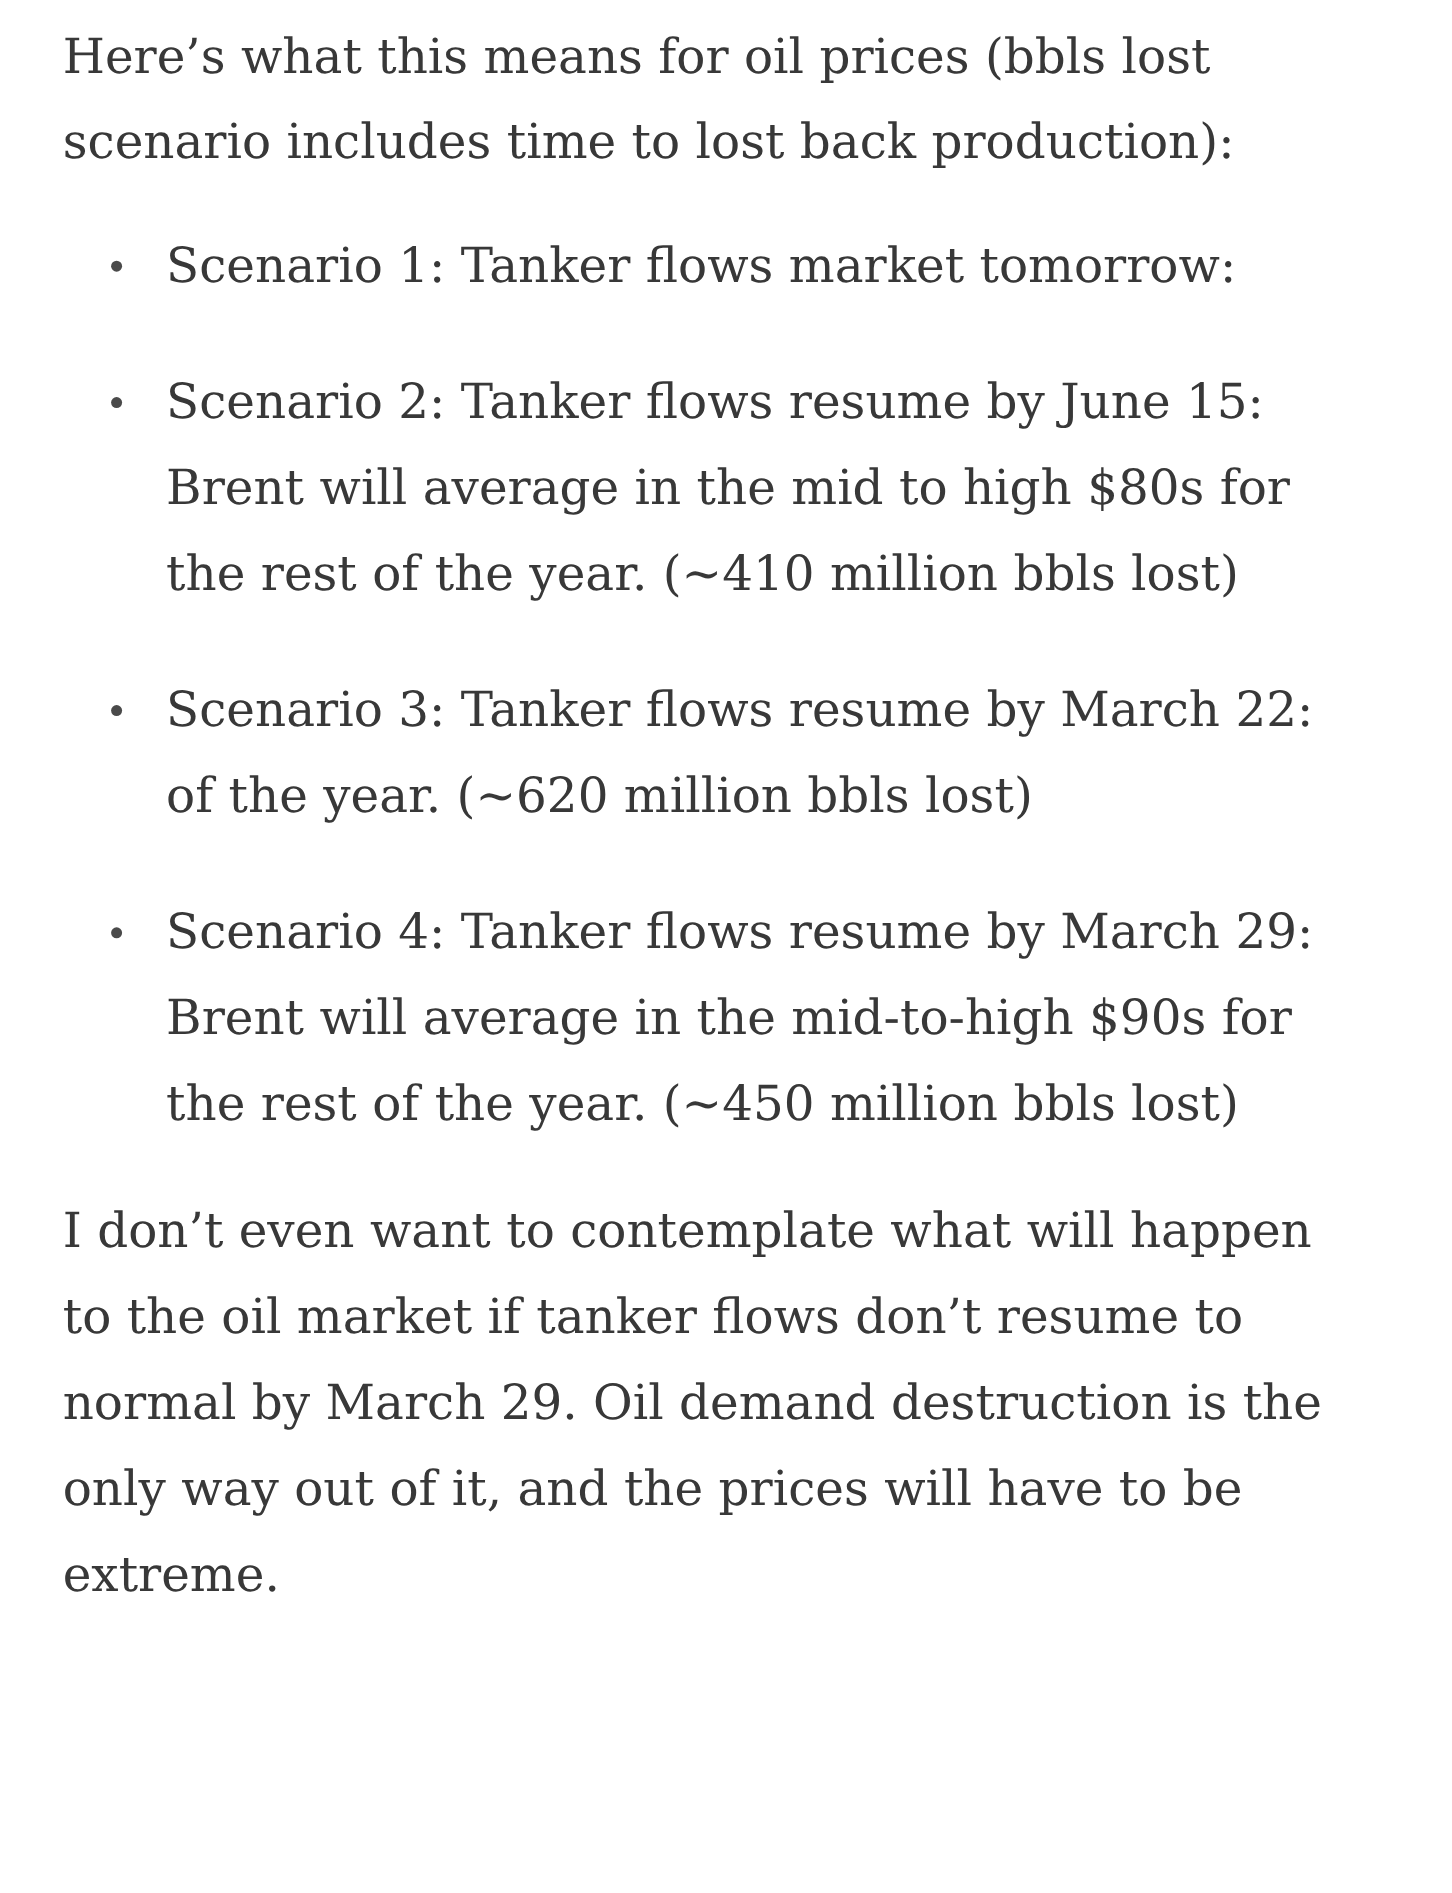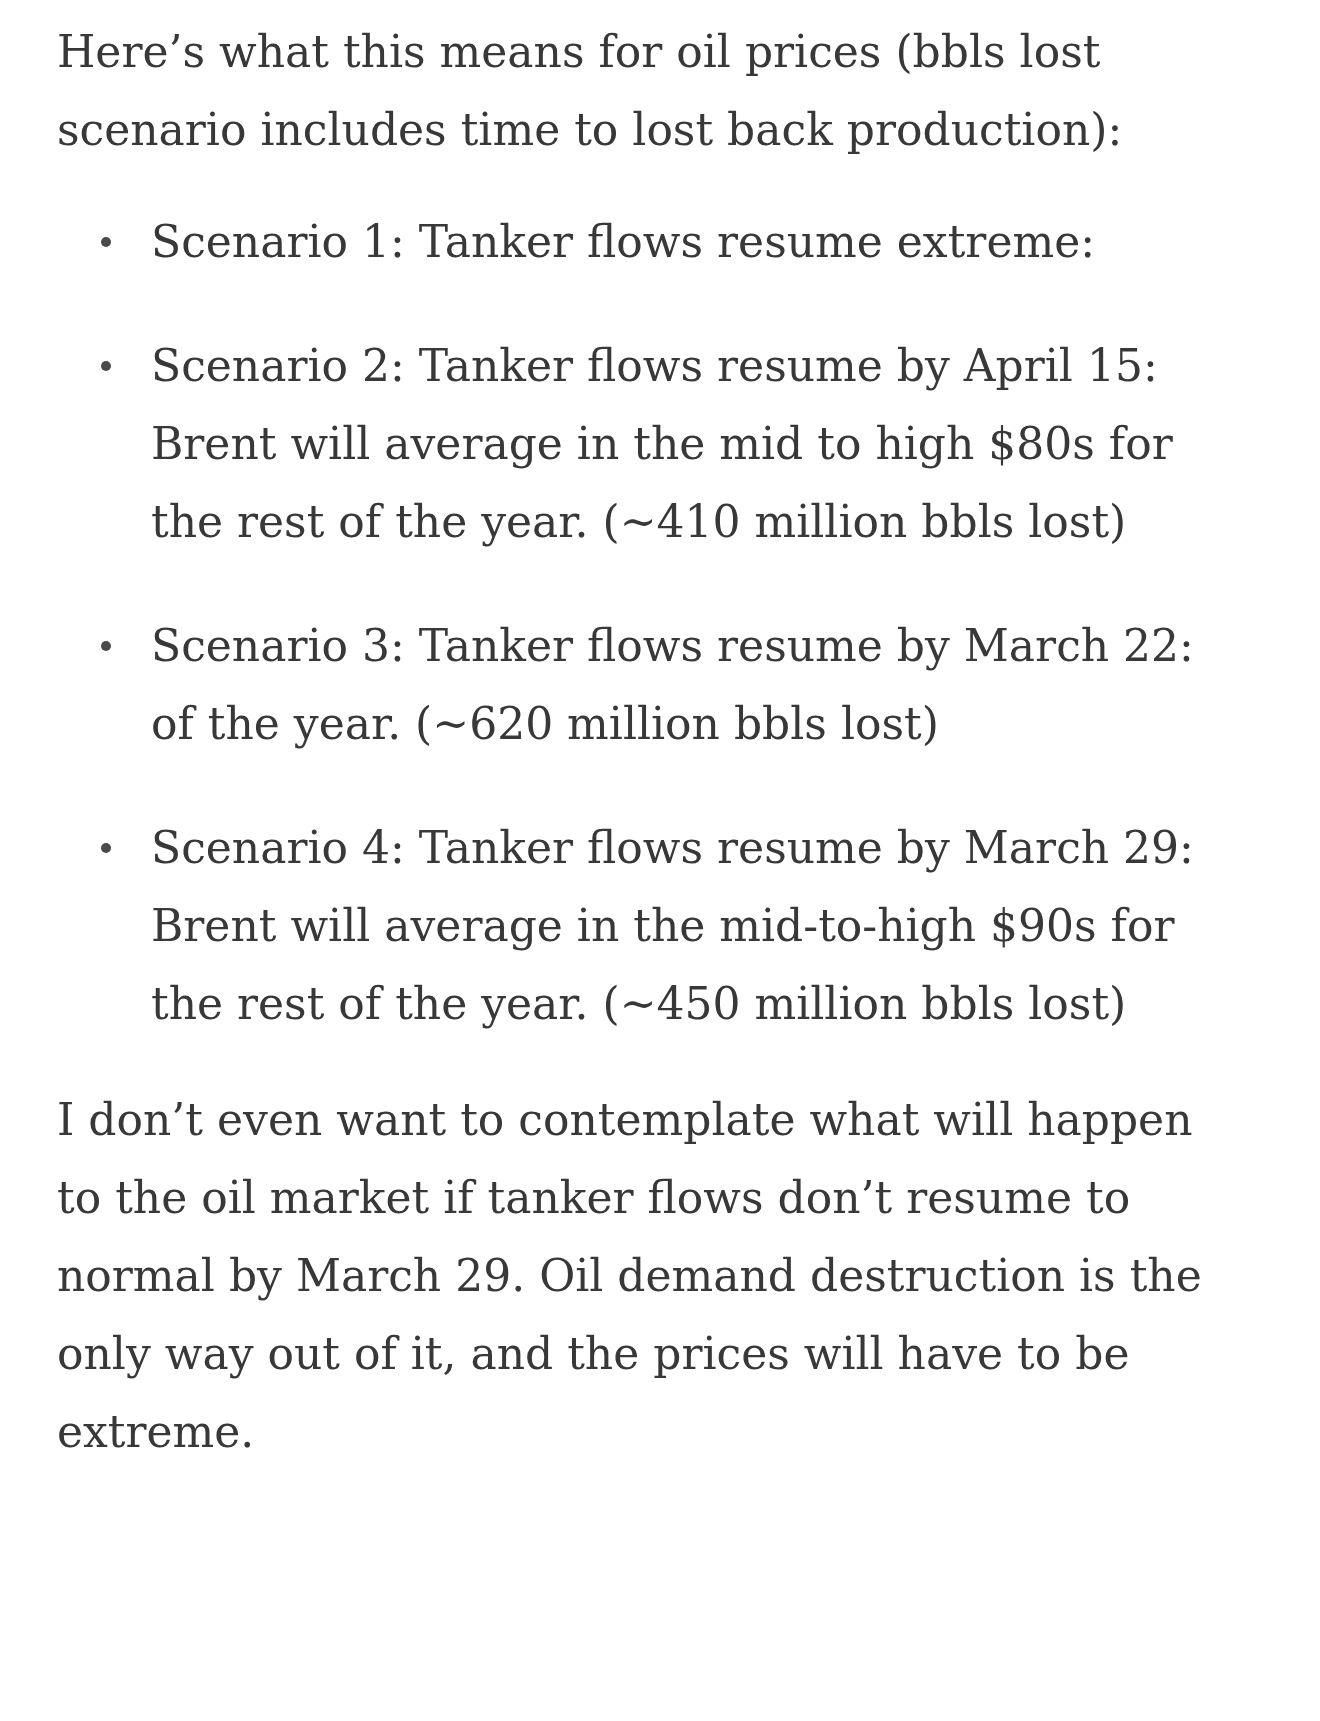--- a/index.html
+++ b/index.html
@@ -61,26 +61,26 @@
 
   <p class="para intro">
     <span class="line">Here’s what this means for oil prices (bbls lost</span>
     <span class="line">scenario includes time to lost back production):</span>
   </p>
 
   <ul class="scenarios">
 
     <li>
       <span class="dot"></span>
-      <span class="line">Scenario 1: Tanker flows resume extreme:</span>
+      <span class="line">Scenario 1: Tanker flows market tomorrow:</span>
     </li>
 
     <li>
       <span class="dot"></span>
-      <span class="line">Scenario 2: Tanker flows resume by April 15:</span>
+      <span class="line">Scenario 2: Tanker flows resume by June 15:</span>
       <span class="line">Brent will average in the mid to high $80s for</span>
       <span class="line">the rest of the year. (~410 million bbls lost)</span>
     </li>
 
     <li>
       <span class="dot"></span>
       <span class="line">Scenario 3: Tanker flows resume by March 22:</span>
       <span class="line">of the year. (~620 million bbls lost)</span>
     </li>
 

